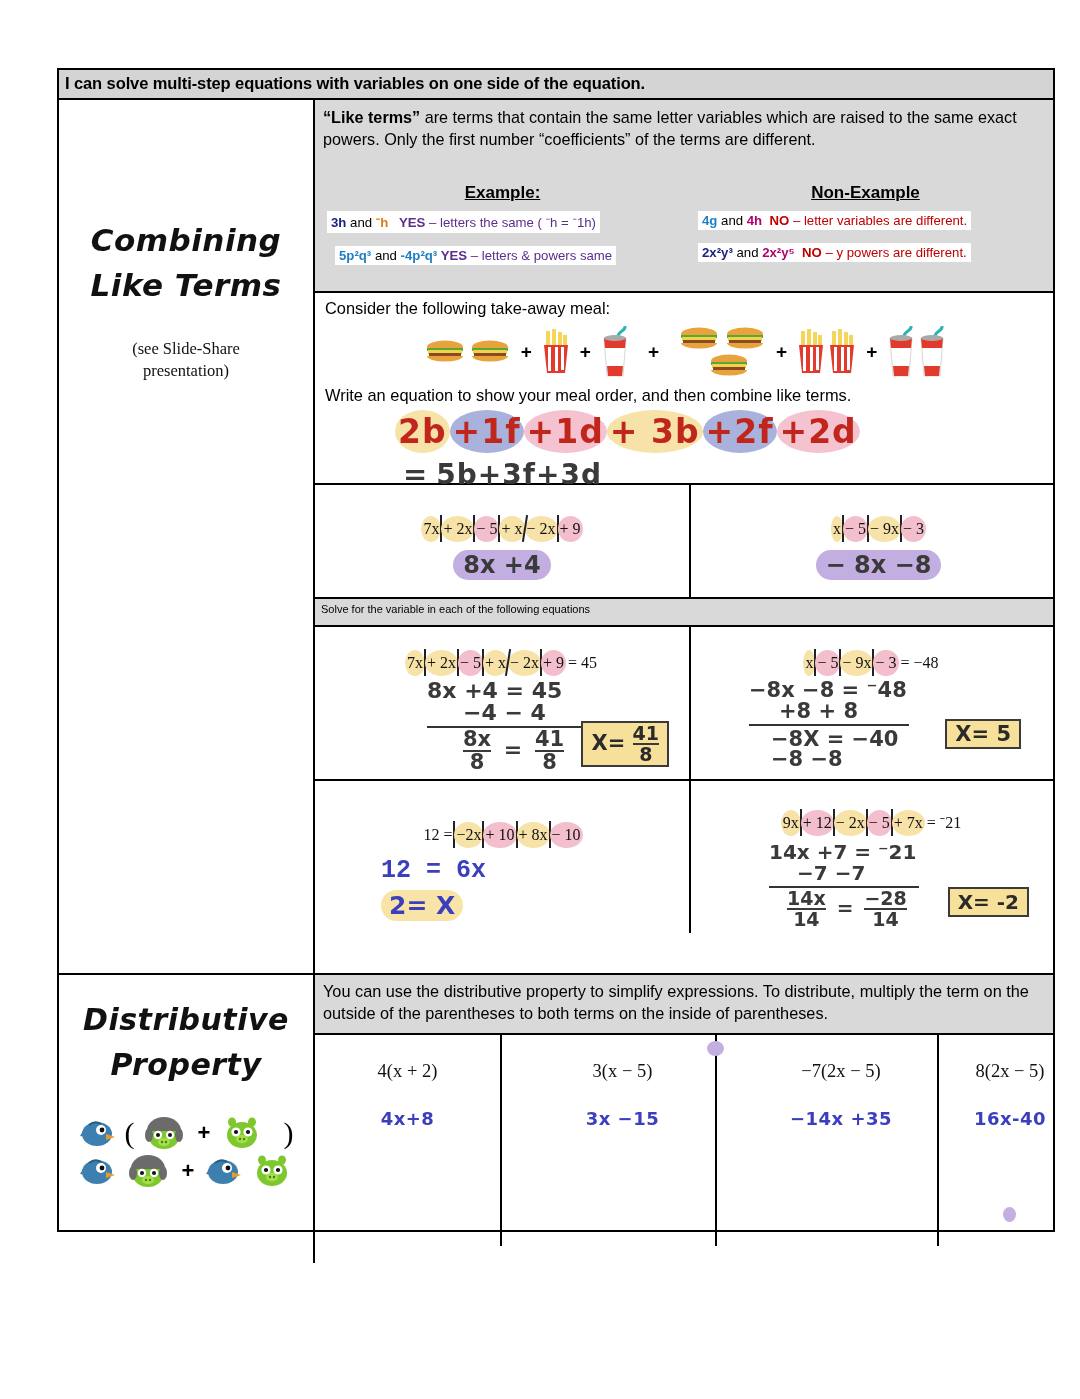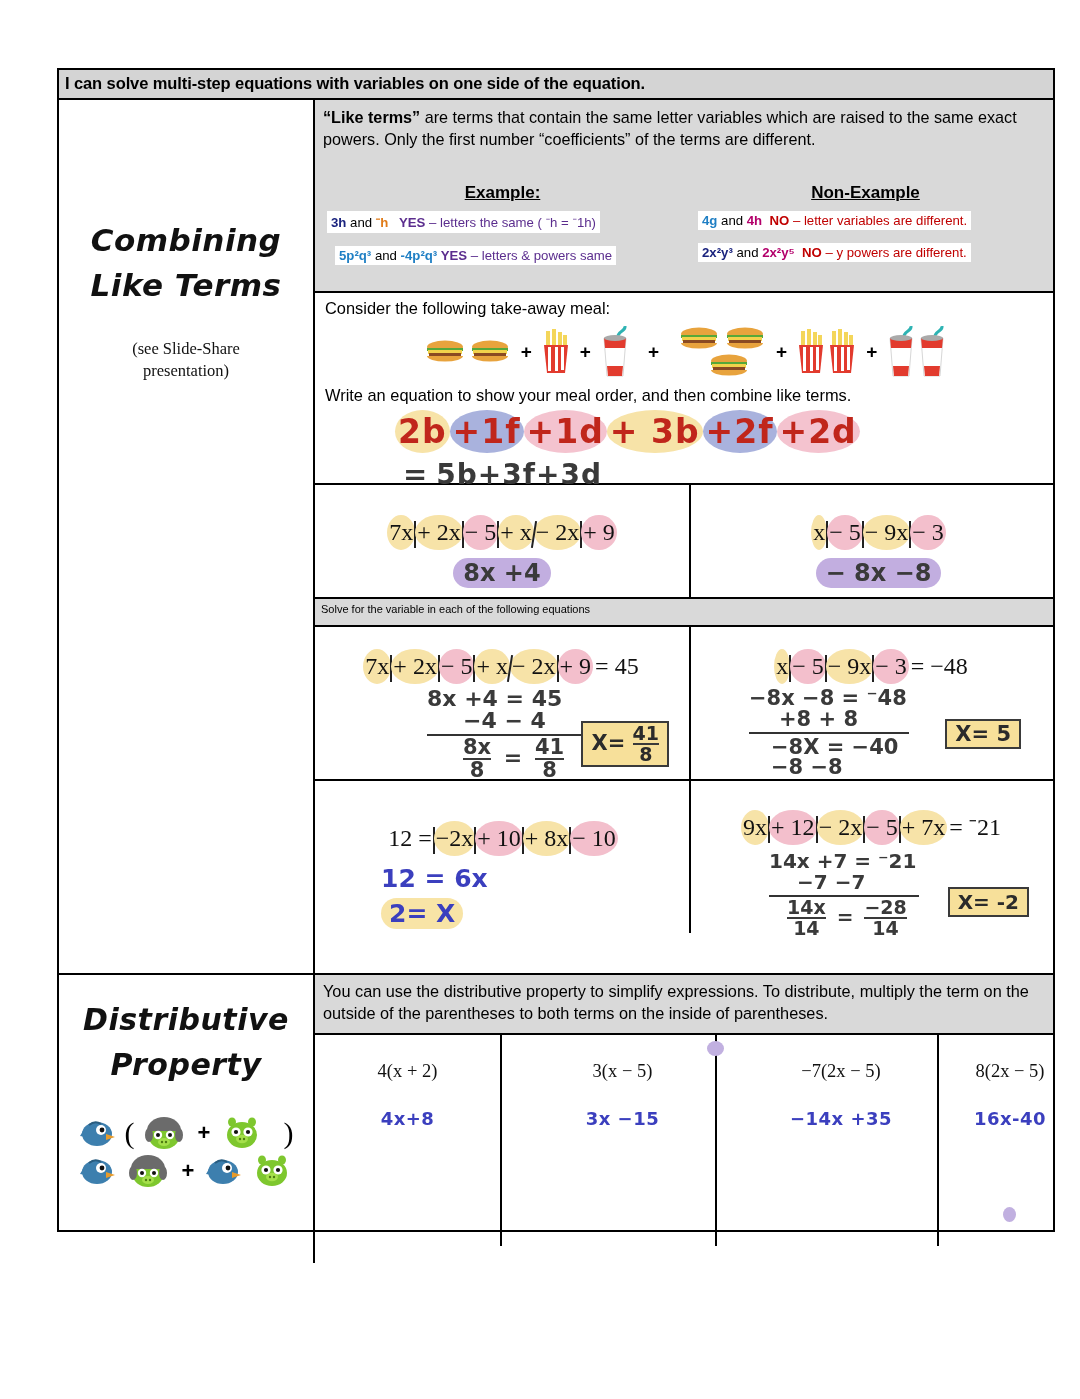--- a/index.html
+++ b/index.html
@@ -55,21 +55,21 @@
 
   
   .blob{display:inline-block;border-radius:50%/50%;padding:2px 3px;}
   .by{background:#f7e3a8;}
   .bb{background:#a9b2dd;}
   .bp{background:#f4c3cf;}
   .bv{background:#c2aee0;border-radius:40px;padding:1px 10px;}
   .byflat{background:#f8e4a6;border-radius:40px;padding:1px 8px;}
 
   
-  .mth{font-family:"Liberation Serif",serif;font-size:24px;color:#111;}
+  .mth{font-family:"Liberation Serif",serif;font-size:16px;color:#111;}
   .bar{display:inline-block;width:0;border-left:2.6px solid #222;height:27px;vertical-align:-8px;margin:0 1px;}
   .bar.sl{transform:rotate(9deg);}
 
   .ov{display:inline-block;border-radius:50%;padding:4px 2px;margin:0 -2px;}
   .ovy{background:#f7e3a8;}
   .ovp{background:#f3bfcc;}
 
   .eqrow{display:flex;}
   .eqcell{box-sizing:border-box;position:relative;}
 
@@ -341,21 +341,21 @@
           </div>
           <div class="answerbox" style="position:absolute;right:32px;bottom:30px;font-size:21px;">X= 5</div>
         </div>
       </div>
 
       <div class="eqrow" style="height:152px;">
         <div class="eqcell" style="width:376px;border-right:2.5px solid #000;padding-top:40px;text-align:center;">
           <div class="mth">
             <span>12 =</span><span class="bar"></span><span class="ov ovy">−2x</span><span class="bar"></span><span class="ov ovp">+ 10</span><span class="bar"></span><span class="ov ovy">+ 8x</span><span class="bar"></span><span class="ov ovp">− 10</span>
           </div>
-          <div class="hw hw-blue" style="font-size:25px;text-align:left;padding-left:66px;margin-top:8px;">12 = 6x</div>
+          <div class="hw hw-blue" style="font-size:25px;text-align:left;padding-left:66px;margin-top:8px;font-family:Liberation Mono, monospace;">12 = 6x</div>
           <div style="text-align:left;padding-left:66px;margin-top:6px;">
             <span class="hw hw-blue byflat" style="font-size:25px;">2= X</span>
           </div>
         </div>
         <div class="eqcell" style="flex:1;padding-top:28px;text-align:center;position:relative;">
           <div class="mth">
             <span class="ov ovy">9x</span><span class="bar"></span><span class="ov ovp">+ 12</span><span class="bar"></span><span class="ov ovy">− 2x</span><span class="bar"></span><span class="ov ovp">− 5</span><span class="bar"></span><span class="ov ovy">+ 7x</span><span style="margin-left:4px;">= ⁻21</span>
           </div>
           <div class="hw hw-blk" style="font-size:20px;text-align:left;padding-left:78px;margin-top:4px;">
             <div>14x +7 = ⁻21</div>

